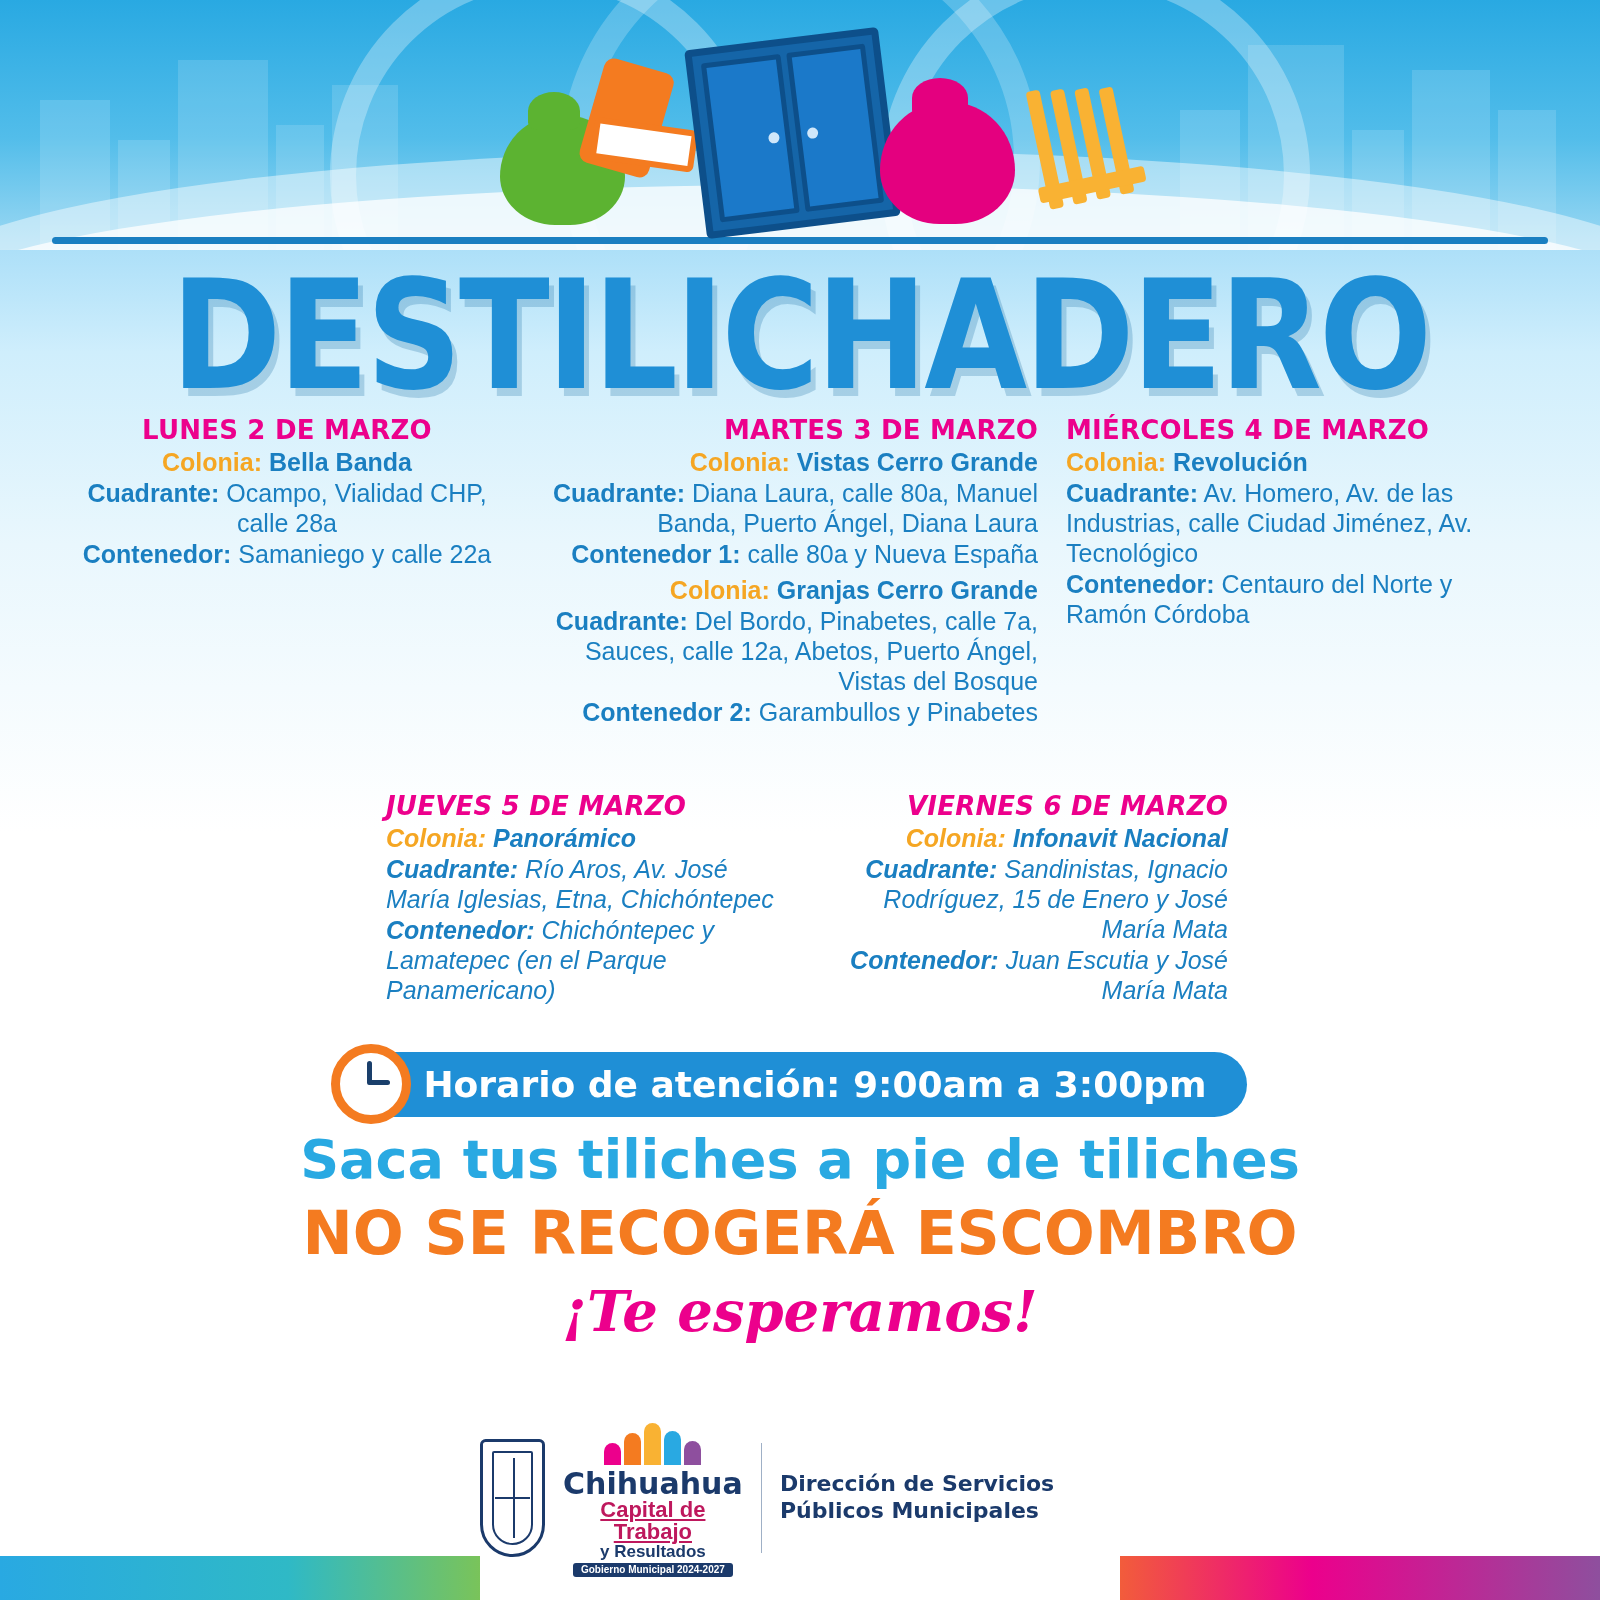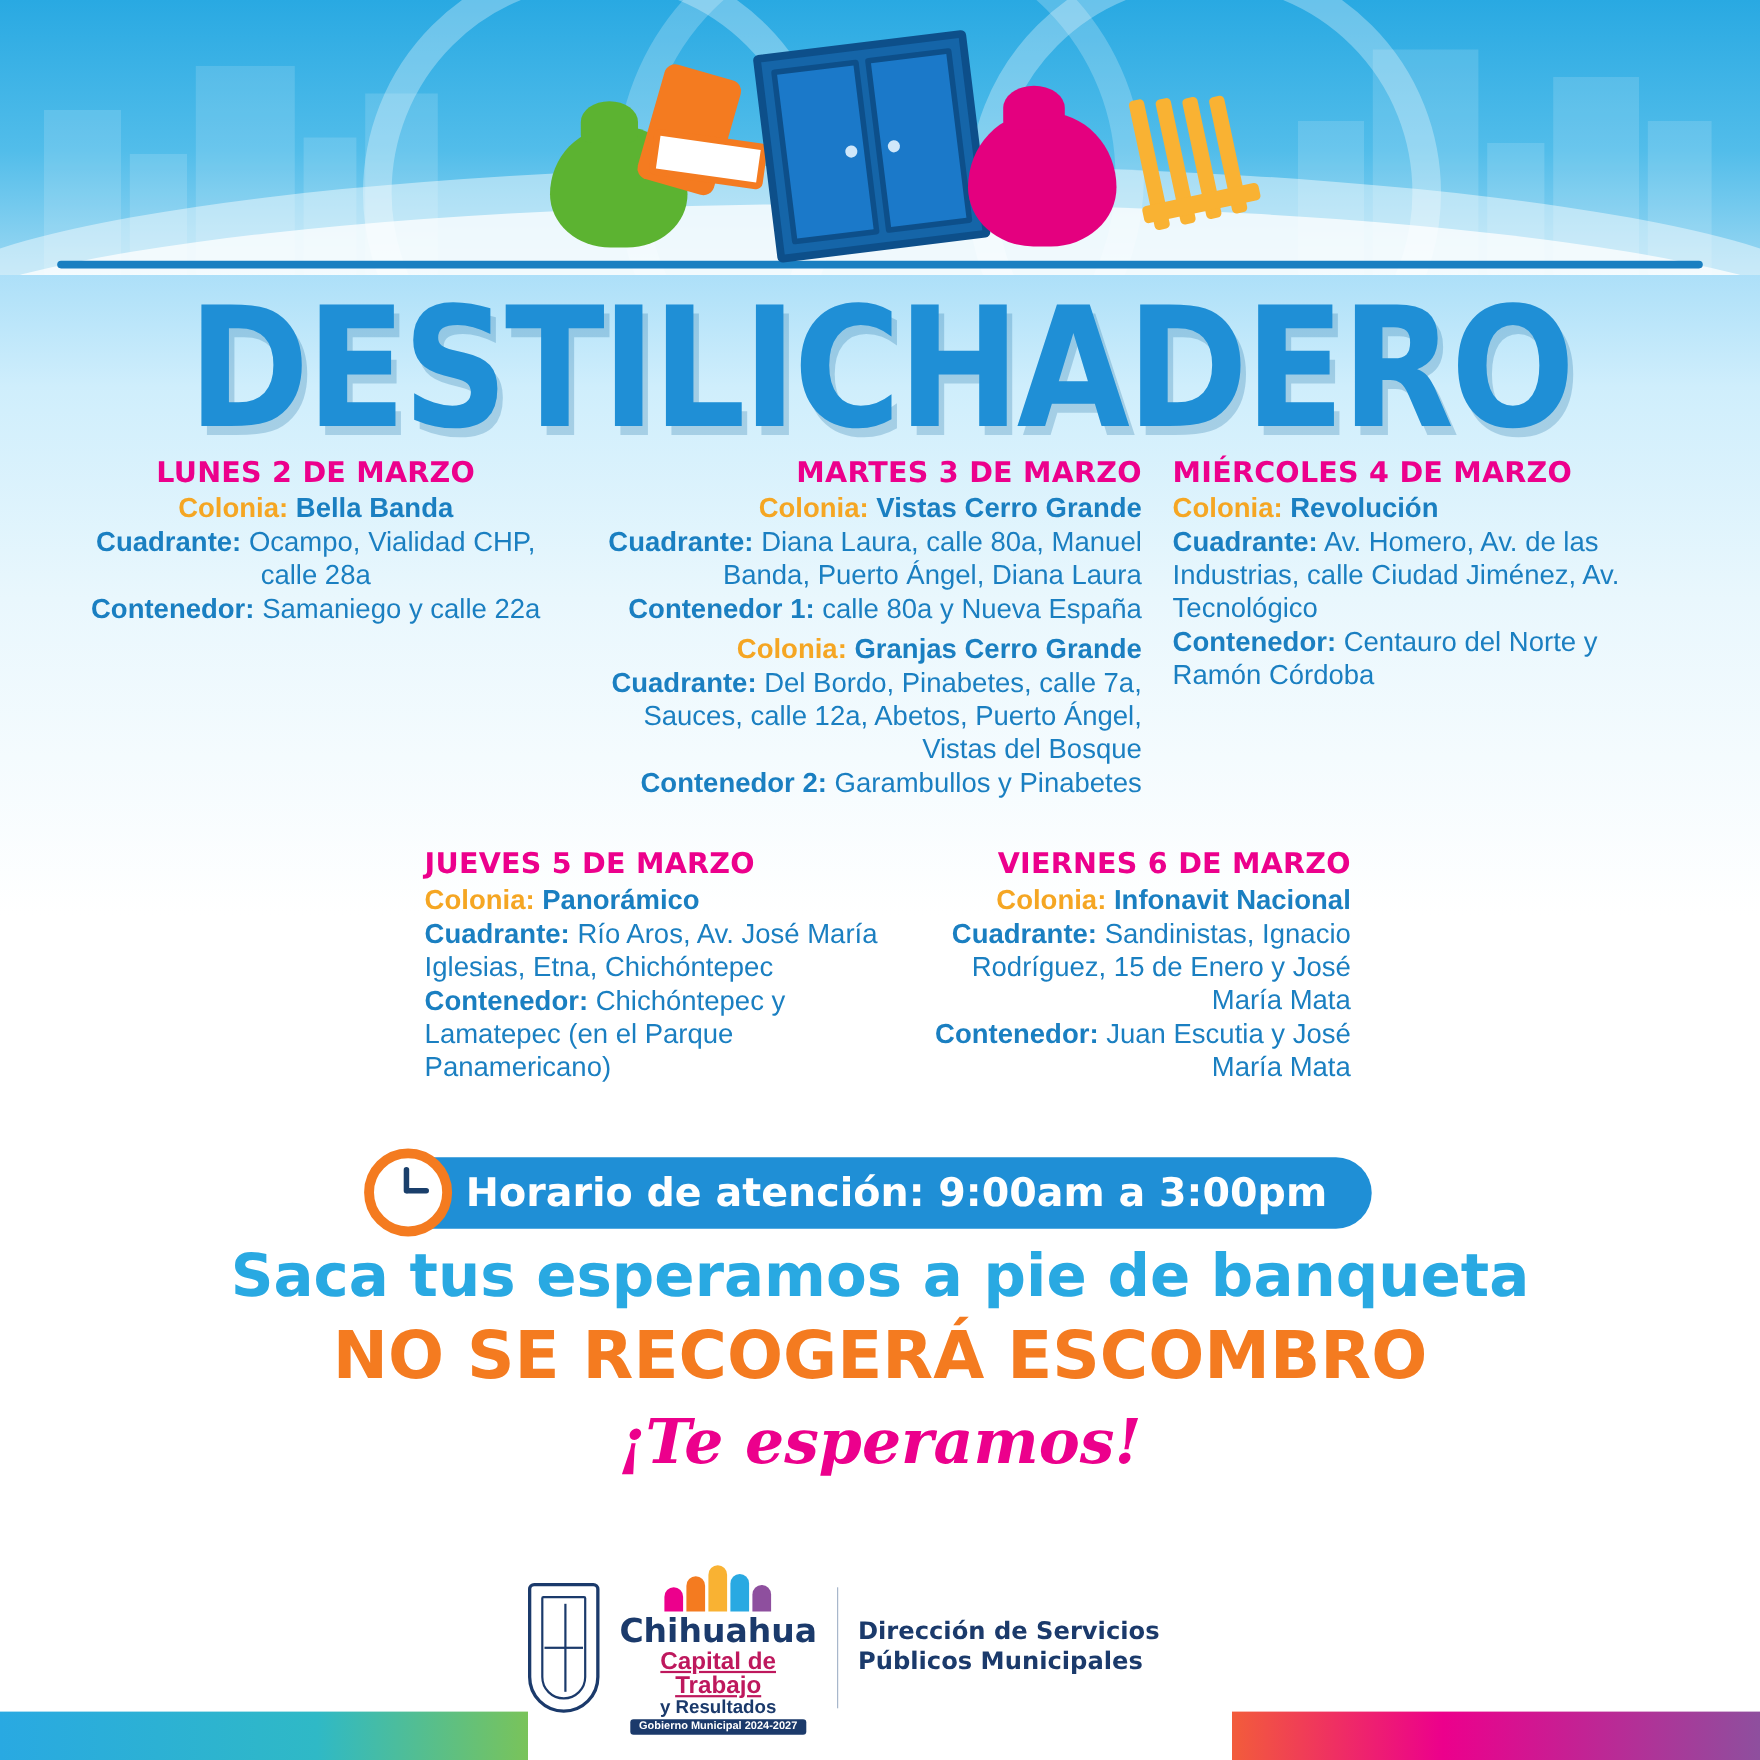--- a/index.html
+++ b/index.html
@@ -248,21 +248,21 @@
       <div class="col" style="width:500px;">
         <div class="day-head">MIÉRCOLES 4 DE MARZO</div>
         <div class="block">
           <div class="line"><span class="lbl-col">Colonia:</span> <span class="val-b">Revolución</span></div>
           <div class="line"><span class="lbl-blue">Cuadrante:</span> <span class="val">Av. Homero, Av. de las Industrias, calle Ciudad Jiménez, Av. Tecnológico</span></div>
           <div class="line"><span class="lbl-blue">Contenedor:</span> <span class="val">Centauro del Norte y Ramón Córdoba</span></div>
         </div>
       </div>
     </div>
 
-    <div class="row" style="margin-top:38px;">
+    <div class="row" style="margin-top:58px;font-style:italic;">
       <div class="col" style="width:440px; margin-left:372px;">
         <div class="day-head">JUEVES 5 DE MARZO</div>
         <div class="block">
           <div class="line"><span class="lbl-col">Colonia:</span> <span class="val-b">Panorámico</span></div>
           <div class="line"><span class="lbl-blue">Cuadrante:</span> <span class="val">Río Aros, Av. José María Iglesias, Etna, Chichóntepec</span></div>
           <div class="line"><span class="lbl-blue">Contenedor:</span> <span class="val">Chichóntepec y Lamatepec (en el Parque Panamericano)</span></div>
         </div>
       </div>
 
       <div class="col" style="width:430px;text-align:right;">
@@ -276,21 +276,21 @@
     </div>
   </div>
 
   <div class="pill-wrap">
     <div class="pill">
       <span class="clock"></span>
       <span>Horario de atención: 9:00am a 3:00pm</span>
     </div>
   </div>
 
-  <div class="slogan1">Saca tus esperamos a pie de banqueta</div>
+  <div class="slogan1">Saca tus tiliches a pie de tiliches</div>
   <div class="slogan2">NO SE RECOGERÁ ESCOMBRO</div>
   <div class="slogan3">¡Te esperamos!</div>
 
   <div class="footer-white"></div>
   <div class="footer-card">
     <div class="shield">
       <div class="lines"></div>
       <div class="cross"></div>
       <div class="hbar"></div>
     </div>

